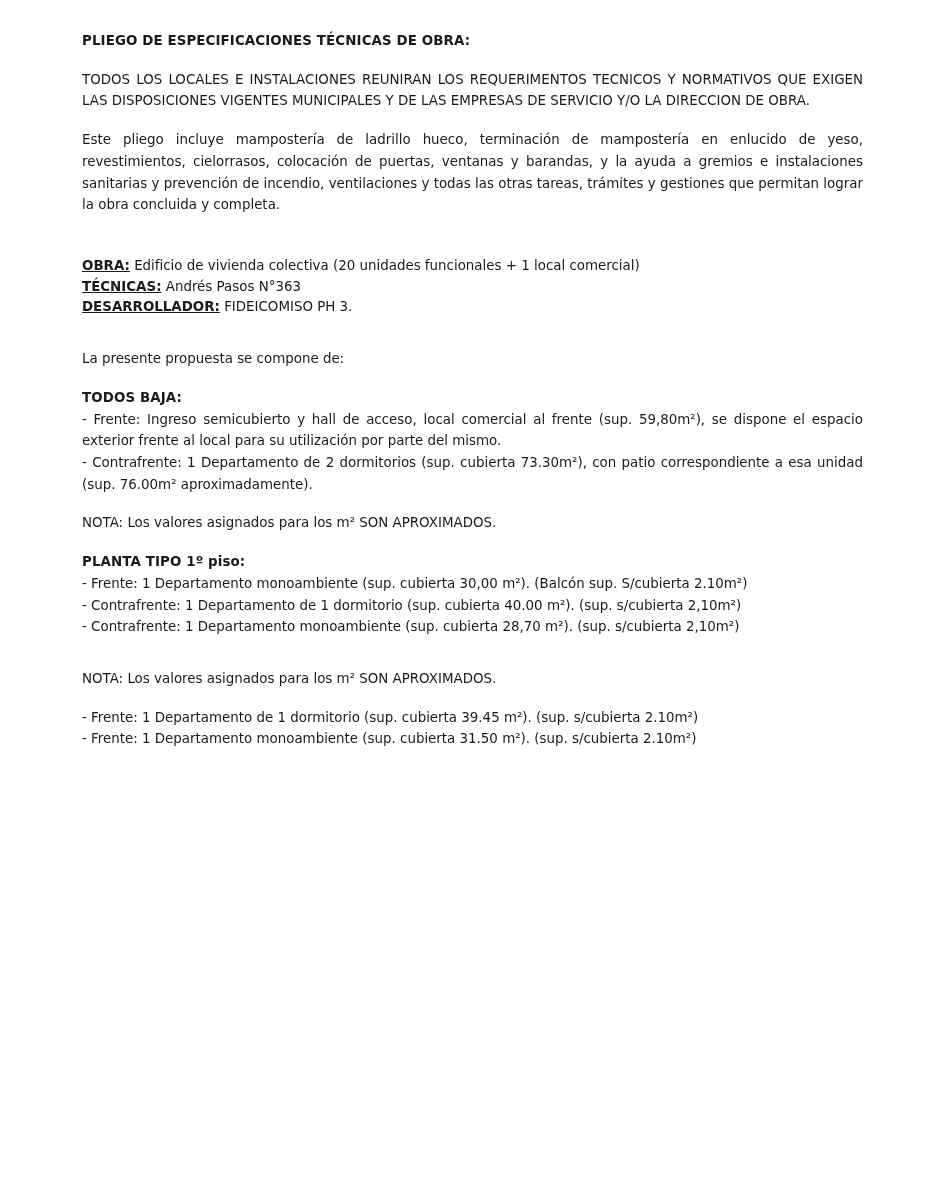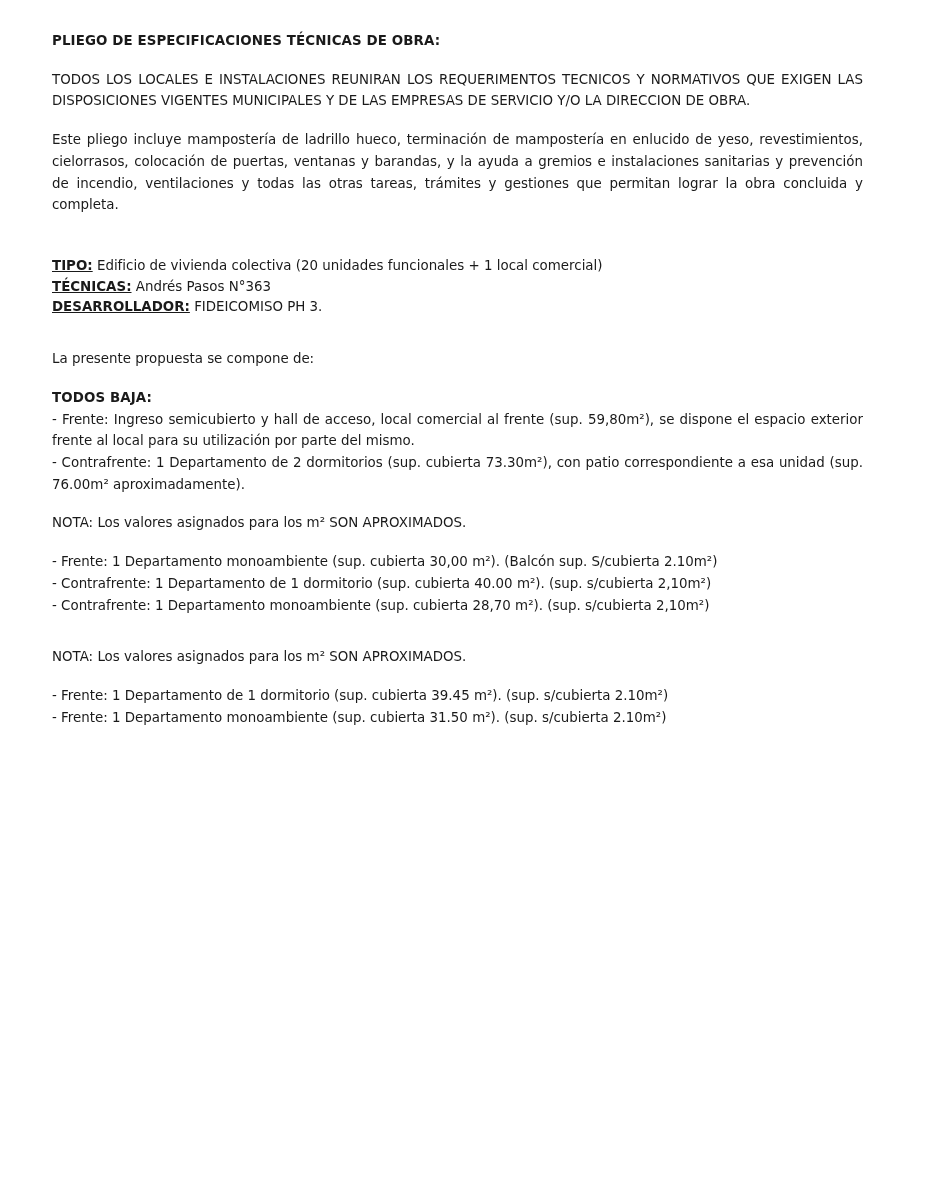--- a/index.html
+++ b/index.html
@@ -10,21 +10,21 @@
   body {
     width: 925px;
     min-height: 1200px;
     font-family: "DejaVu Sans", sans-serif;
     color: #1a1a1a;
   }
   .page {
     width: 925px;
     min-height: 1200px;
     box-sizing: border-box;
-    padding: 30px 62px 20px 52px;
+    padding: 30px 62px 20px 82px;
     background: #ffffff;
   }
   .doc {
     font-size: 13.4px;
     line-height: 1.62;
     text-align: justify;
   }
   p {
     margin: 0;
   }
@@ -65,40 +65,41 @@
     <div class="blank"></div>
 
     <p>TODOS LOS LOCALES E INSTALACIONES REUNIRAN LOS REQUERIMENTOS TECNICOS Y NORMATIVOS QUE EXIGEN LAS DISPOSICIONES VIGENTES MUNICIPALES Y DE LAS EMPRESAS DE SERVICIO Y/O LA DIRECCION DE OBRA.</p>
 
     <div class="blank"></div>
 
     <p>Este pliego incluye mampostería de ladrillo hueco, terminación de mampostería en enlucido de yeso, revestimientos, cielorrasos, colocación de puertas, ventanas y barandas, y la ayuda a gremios e instalaciones sanitarias y prevención de incendio, ventilaciones y todas las otras tareas, trámites y gestiones que permitan lograr la obra concluida y completa.</p>
 
     <div class="blank-xl"></div>
 
-    <p class="left tight"><span class="bold uline">TIPO:</span><span> Edificio de vivienda colectiva (20 unidades funcionales + 1 local comercial)</span></p>
+    <p class="left tight"><span class="bold uline">OBRA:</span><span> Edificio de vivienda colectiva (20 unidades funcionales + 1 local comercial)</span></p>
     <p class="left tight"><span class="bold uline">TÉCNICAS:</span><span> Andrés Pasos N°363</span></p>
     <p class="left tight"><span class="bold uline">DESARROLLADOR:</span><span> FIDEICOMISO PH 3.</span></p>
 
     <div class="blank-lg"></div>
 
     <p class="left">La presente propuesta se compone de:</p>
 
     <div class="blank"></div>
 
     <p class="heading left">TODOS BAJA:</p>
     <p>- Frente: Ingreso semicubierto y hall de acceso, local comercial al frente (sup. 59,80m²), se dispone el espacio exterior frente al local para su utilización por parte del mismo.</p>
     <p>- Contrafrente: 1 Departamento de 2 dormitorios (sup. cubierta 73.30m²), con patio correspondiente a esa unidad (sup. 76.00m²  aproximadamente).</p>
 
     <div class="blank"></div>
 
     <p class="left">NOTA: Los valores asignados para los m² SON APROXIMADOS.</p>
 
     <div class="blank"></div>
 
+    <p class="heading left">PLANTA TIPO 1º piso:</p>
     <p>- Frente: 1 Departamento monoambiente (sup. cubierta 30,00 m²). (Balcón sup. S/cubierta 2.10m²)</p>
     <p>- Contrafrente: 1 Departamento de 1 dormitorio (sup. cubierta 40.00 m²). (sup. s/cubierta 2,10m²)</p>
     <p>- Contrafrente: 1 Departamento monoambiente (sup. cubierta 28,70 m²). (sup. s/cubierta 2,10m²)</p>
 
     <div class="blank-lg"></div>
 
     <p class="left">NOTA: Los valores asignados para los m² SON APROXIMADOS.</p>
 
     <div class="blank"></div>
 

